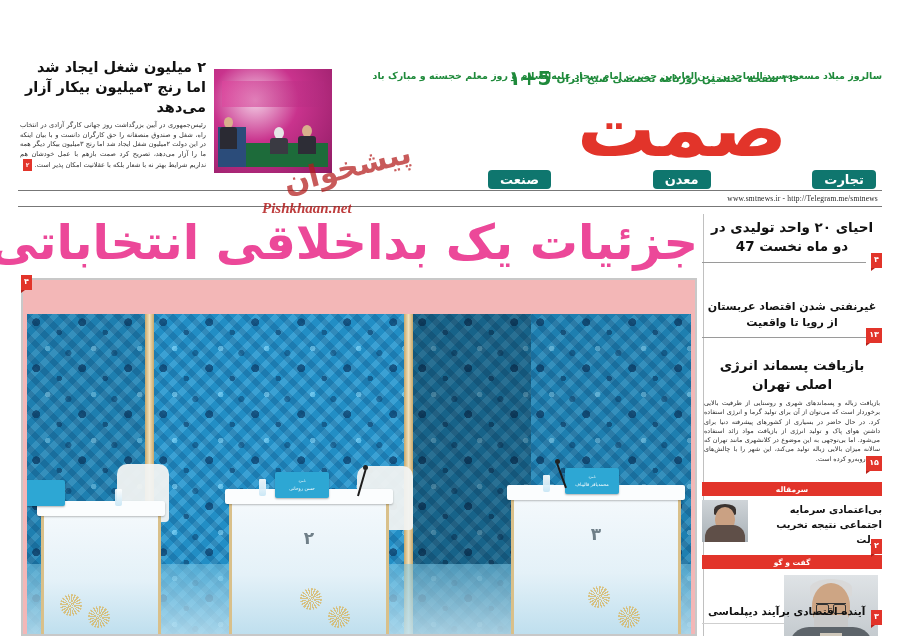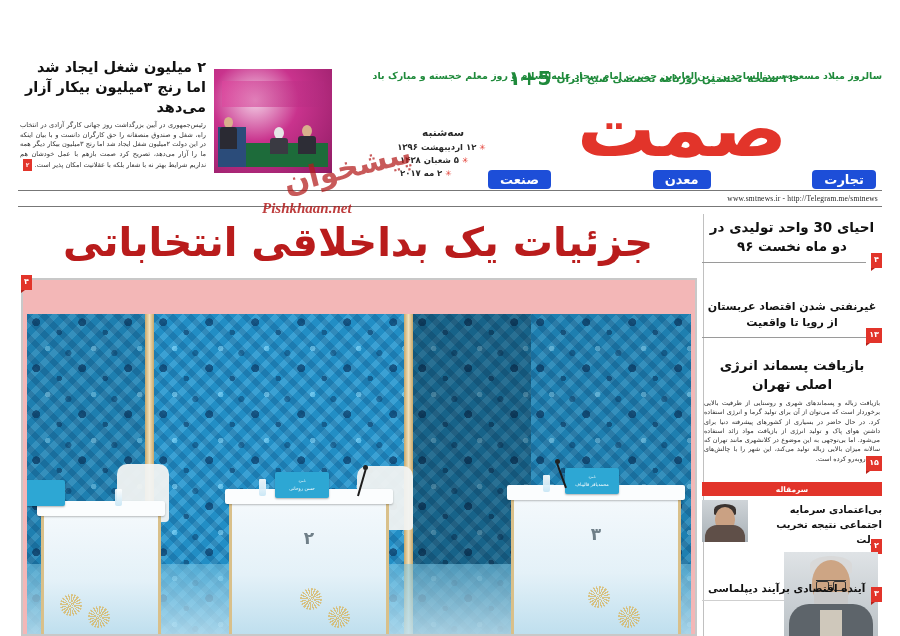--- a/index.html
+++ b/index.html
@@ -75,21 +75,21 @@
   .logo-sub {
     position: absolute;
     bottom: 2px; right: 6px;
     width: 388px;
     display: flex;
     flex-direction: row-reverse;
     justify-content: space-between;
     direction: rtl;
   }
   .logo-sub span {
-    background: #1d4ed8;
+    background: #0f766e;
     color: #fff;
     font-size: 13px;
     font-weight: bold;
     padding: 2px 12px;
     border-radius: 4px;
     letter-spacing: 0.5px;
   }
 
   
   .datebox {
@@ -253,23 +253,23 @@
 
   
   .main-col {
     position: absolute;
     top: 214px; left: 18px;
     width: 680px;
   }
   .main-headline {
     width: 100%;
     text-align: center;
-    font-size: 40px;
-    font-weight: bold;
-    color: #b91c1c;
+    font-size: 48px;
+    font-weight: bold;
+    color: #ec4899;
     direction: rtl;
     line-height: 56px;
     letter-spacing: -1px;
     white-space: nowrap;
     padding-bottom: 4px;
   }
   .pagebadge {
     display: inline-block;
     background: #e2342a;
     color: #fff;
@@ -632,26 +632,20 @@
 
   <div class="masthead">
     <div class="logo-word">صمت</div>
     <div class="logo-sub">
       <span>صنعت</span>
       <span>معدن</span>
       <span>تجارت</span>
     </div>
   </div>
 
-  <div class="datebox">
-    <div class="weekday">سه‌شنبه</div>
-    <div class="dline"><span class="bullet">✳</span> <span>۱۲ اردیبهشت ۱۳۹۶</span></div>
-    <div class="dline"><span class="bullet">✳</span> <span>۵ شعبان ۱۴۳۸</span></div>
-    <div class="dline"><span class="bullet">✳</span> <span>۲ مه ۲۰۱۷</span></div>
-  </div>
 
   <div class="topbox">
     <div class="topbox-text">
       <div class="topbox-title">۲ میلیون شغل ایجاد شد اما رنج ۳میلیون بیکار آزار می‌دهد</div>
       <div class="topbox-body"><span>رئیس‌جمهوری در آیین بزرگداشت روز جهانی کارگر آزادی در انتخاب راه، شغل و صندوق منصفانه را حق کارگران دانست و با بیان اینکه در این دولت ۲میلیون شغل ایجاد شد اما رنج ۳میلیون بیکار دیگر همه ما را آزار می‌دهد، تصریح کرد صمت باز‌هم با عمل خودشان هم نداریم شرایط بهتر نه با شعار بلکه با عقلانیت امکان پذیر است.</span> <span class="topbox-badge">۲</span></div>
     </div>
     <div class="topbox-photo">
       <div class="tp-banner"></div>
       <div class="tp-desk"></div>
       <div class="tp-podium"></div>
@@ -757,21 +751,21 @@
       <div class="mic" style="left:538px;bottom:146px;height:26px;transform:rotate(-20deg);"></div>
       <div class="mic-head" style="left:528px;bottom:170px;"></div>
     </div>
   </div>
 
   <div class="vert-rule"></div>
 
   <div class="sidebar">
 
     <div class="sb-item">
-      <div class="sb-title">احیای 30 واحد تولیدی در دو ماه نخست ۹۶</div>
+      <div class="sb-title">احیای ۲۰ واحد تولیدی در دو ماه نخست 47</div>
       <div class="sb-rule"></div>
       <div class="sb-badge-wrap">
         <span class="pagebadge">۴</span>
       </div>
     </div>
 
     <div class="sb-item" style="margin-top:28px;">
       <div class="sb-title small">غیرنفتی شدن اقتصاد عربستان از رویا تا واقعیت</div>
       <div class="sb-rule"></div>
       <div class="sb-badge-wrap">
@@ -794,20 +788,21 @@
         <div class="ph-hair"></div>
         <div class="ph-head"></div>
         <div class="ph-body"></div>
       </div>
       <div class="opinion-text">بی‌اعتمادی سرمایه اجتماعی نتیجه تخریب دولت</div>
       <div class="sb-badge-wrap" style="bottom:-4px;">
         <span class="pagebadge">۲</span>
       </div>
     </div>
 
+    <div class="redbar">گفت و گو</div>
 
     <div class="interview-block">
       <div class="interview-photo">
         <div class="iv-hair"></div>
         <div class="iv-head"></div>
         <div class="iv-glasses"></div>
         <div class="iv-beard"></div>
         <div class="iv-body"></div>
         <div class="iv-shirt"></div>
       </div>

